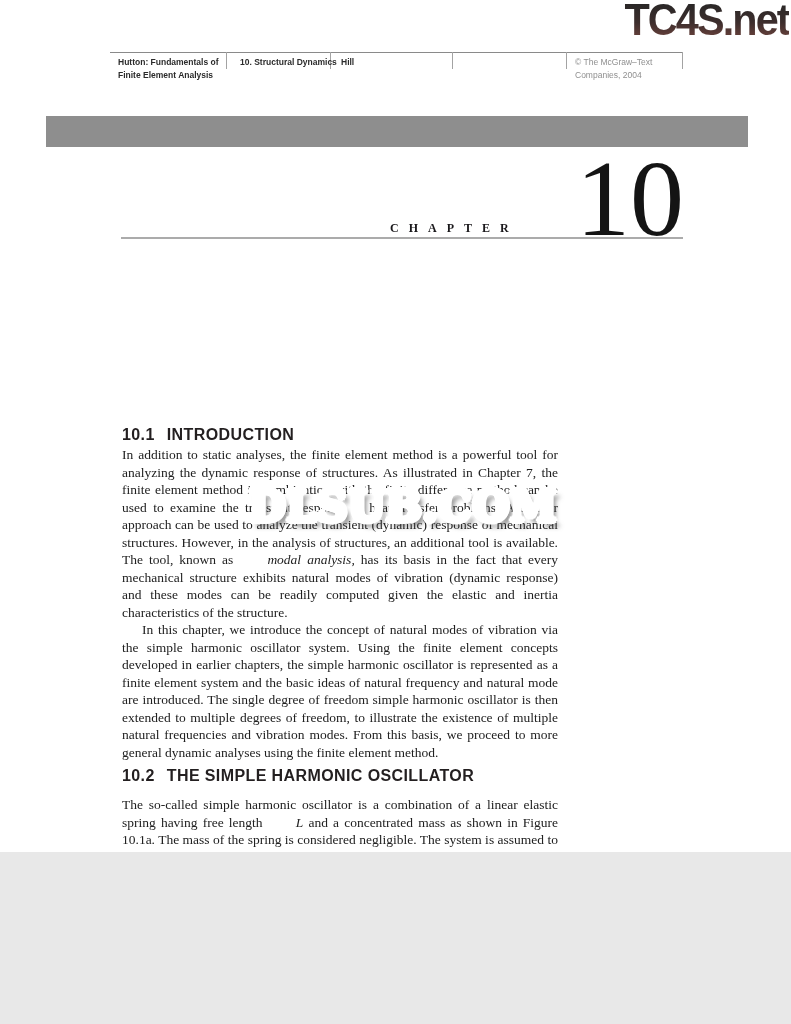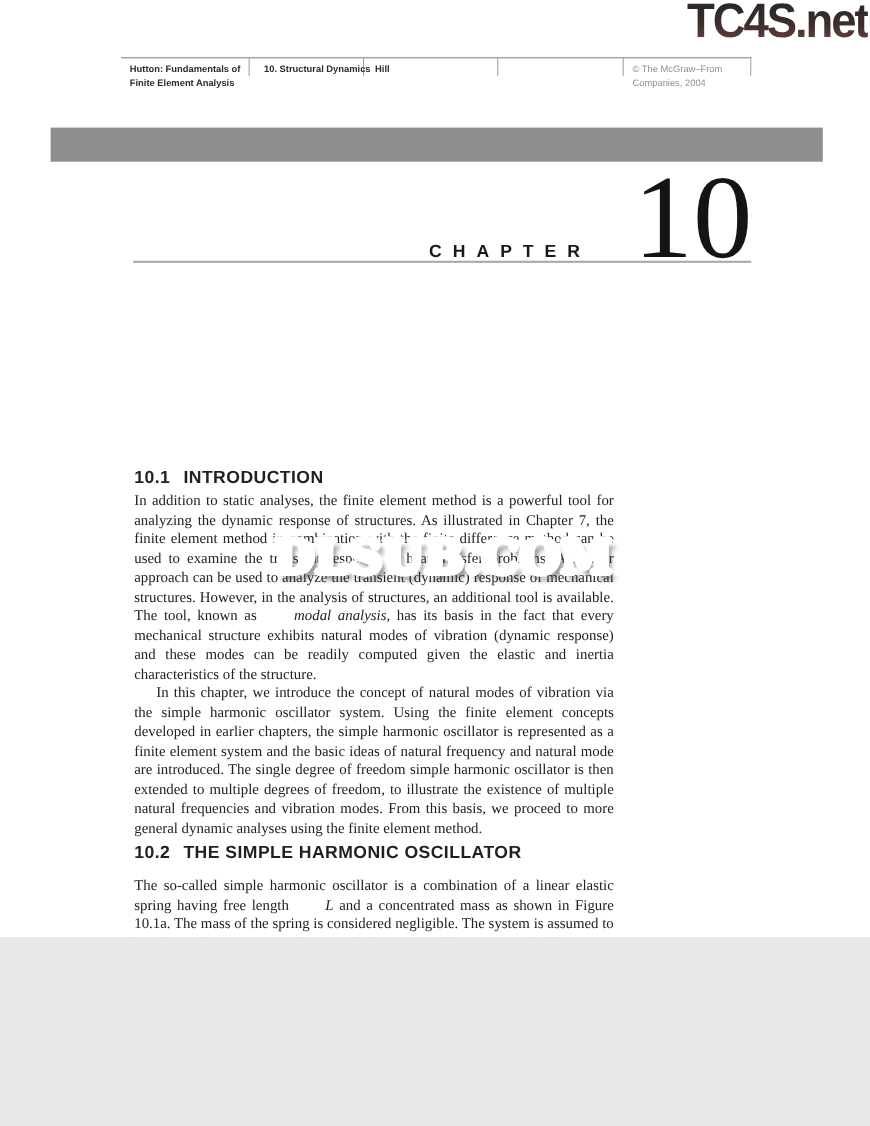--- a/index.html
+++ b/index.html
@@ -54,22 +54,22 @@
     font-size:8.5px; line-height:12.5px; color:#2b2b2b; white-space:nowrap;
   }
   .hcol.c1 { left:118px; } .hcol.c2 { left:240px; } .hcol.c3 { left:341px; }
   .hcol.c4 { left:575px; color:#8f8f8f; font-weight:normal; }
 
   
   .gray-band { position:absolute; left:46px; top:116px; width:702px; height:31px; background:#8e8e8e; }
   .chapter-rule { position:absolute; left:121px; top:237px; width:562px; height:2px; background:#ababab; }
   .chapter-label {
     position:absolute; left:390px; top:221px;
-    font-family:Liberation Sans, sans-serif; font-weight:bold;
-    font-size:16px; letter-spacing:10px; color:#1a181b; white-space:nowrap;
+    font-family:Liberation Serif, serif; font-weight:bold;
+    font-size:12px; letter-spacing:10px; color:#1a181b; white-space:nowrap;
   }
   .chapter-number {
     position:absolute; left:576px; top:145px;
     font-family:"Liberation Serif", serif; font-weight:normal;
     font-size:108px; line-height:1; color:#141414;
   }
 
   .title {
     position:absolute; left:119px; top:345px;
     font-family:"Liberation Sans", sans-serif; font-weight:bold;
@@ -117,21 +117,21 @@
   <div class="tick t4"></div>
   <div class="tick t5"></div>
 
   <div class="hcol c1">
     <div>Hutton: Fundamentals of</div>
     <div>Finite Element Analysis</div>
   </div>
   <div class="hcol c2">10. Structural Dynamics</div>
   <div class="hcol c3">Hill</div>
   <div class="hcol c4">
-    <div>© The McGraw–From</div>
+    <div>© The McGraw–Text</div>
     <div>Companies, 2004</div>
   </div>
 
   <div class="gray-band"></div>
 
   <div class="chapter-rule"></div>
   <div class="chapter-label">CHAPTER</div>
   <div class="chapter-number">10</div>
 
 

